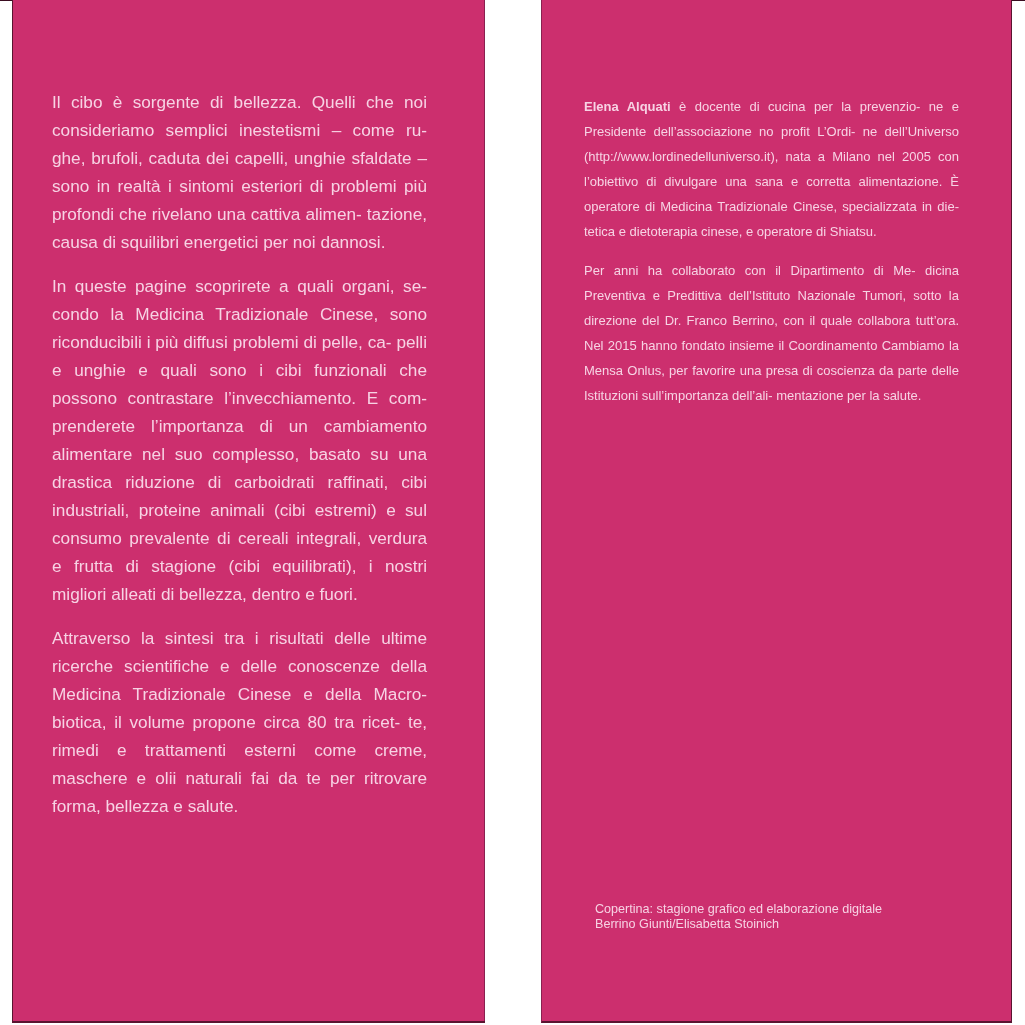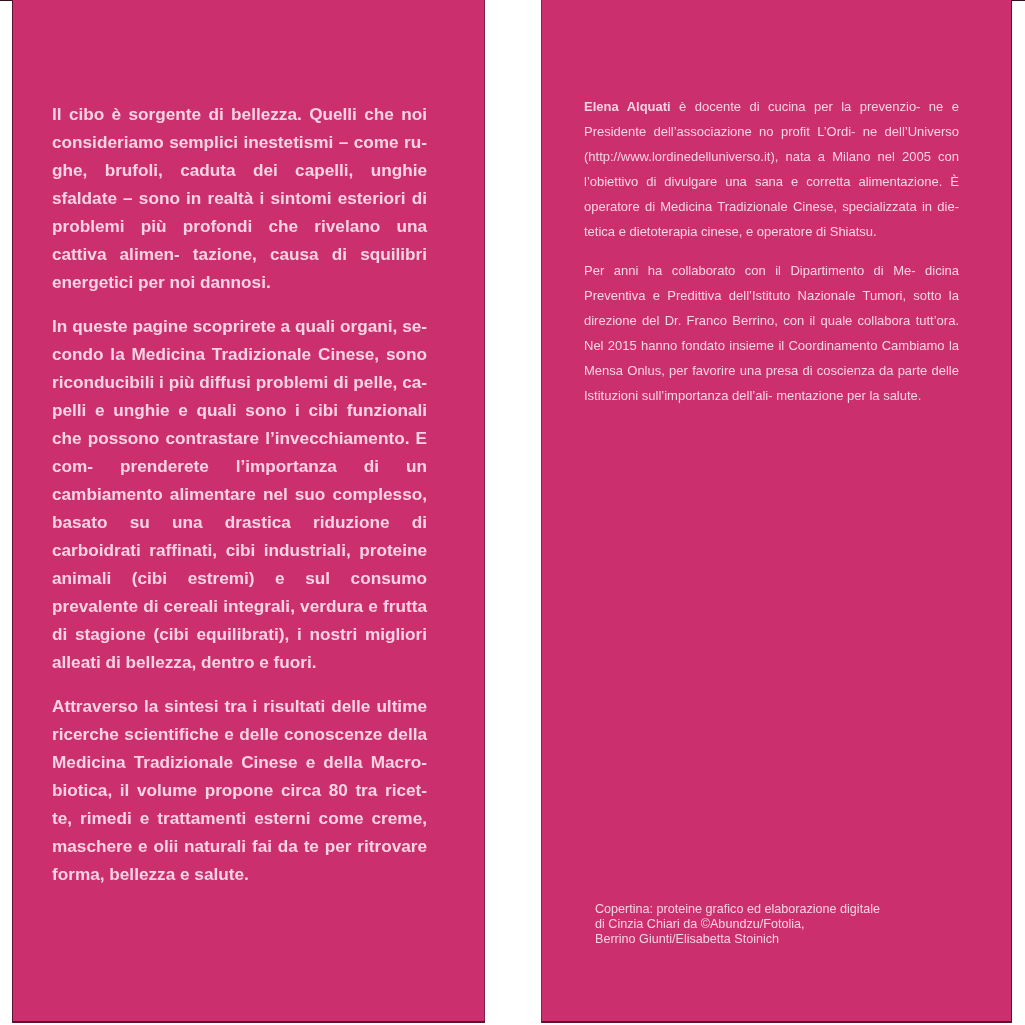--- a/index.html
+++ b/index.html
@@ -5,21 +5,21 @@
   html, body { margin:0; padding:0; }
   body { width:1025px; height:1025px; background:#ffffff; position:relative; overflow:hidden; font-family:"Liberation Sans", sans-serif; }
   .panel { position:absolute; top:0; height:1023px; background:#cc2f6e; box-sizing:border-box; }
   #left-panel { left:12px; width:473px; border-left:1px solid #5a1430; border-bottom:2px solid #5a1430; }
   #right-panel { left:541px; width:471px; border-right:1px solid #5a1430; border-bottom:2px solid #5a1430; border-left:1px solid #8a2050; }
   #left-panel::after { content:""; position:absolute; right:0; top:0; bottom:0; width:1px; background:#8a2050; }
   .gap { position:absolute; left:485px; top:0; width:56px; height:1025px; background:#ffffff; }
   .topline { position:absolute; left:0; top:0; width:1025px; height:1px; background:#3a0c20; }
   .body-text { position:absolute; color:#f7d3e4; font-size:17.2px; line-height:28px; text-align:justify; }
   .body-text p { margin:0 0 16px 0; }
-  #left-text { left:52px; top:100px; width:375px;font-weight:bold; }
+  #left-text { left:52px; top:88px; width:375px; }
   #right-text { left:584px; top:94px; width:375px; font-size:13px; line-height:25px; }
   #right-text p { margin:0 0 14px 0; }
   .author { font-weight:bold; }
   #credits { position:absolute; left:595px; top:902px; width:340px; color:#f7d3e4; font-size:12.6px; line-height:15px; }
   #credits div { white-space:nowrap; }
 </style>
 </head>
 <body>
 
 <div class="topline"></div>
@@ -33,16 +33,15 @@
   <p>In queste pagine scoprirete a quali organi, se- condo la Medicina Tradizionale Cinese, sono riconducibili i più diffusi problemi di pelle, ca- pelli e unghie e quali sono i cibi funzionali che possono contrastare l’invecchiamento. E com- prenderete l’importanza di un cambiamento alimentare nel suo complesso, basato su una drastica riduzione di carboidrati raffinati, cibi industriali, proteine animali (cibi estremi) e sul consumo prevalente di cereali integrali, verdura e frutta di stagione (cibi equilibrati), i nostri migliori alleati di bellezza, dentro e fuori.</p>
   <p>Attraverso la sintesi tra i risultati delle ultime ricerche scientifiche e delle conoscenze della Medicina Tradizionale Cinese e della Macro- biotica, il volume propone circa 80 tra ricet- te, rimedi e trattamenti esterni come creme, maschere e olii naturali fai da te per ritrovare forma, bellezza e salute.</p>
 </div>
 
 <div class="body-text" id="right-text">
   <p><span class="author">Elena Alquati</span><span> è docente di cucina per la prevenzio- ne e Presidente dell’associazione no profit L’Ordi- ne dell’Universo (http://www.lordinedelluniverso.it), nata a Milano nel 2005 con l’obiettivo di divulgare una sana e corretta alimentazione. È operatore di Medicina Tradizionale Cinese, specializzata in die- tetica e dietoterapia cinese, e operatore di Shiatsu.</span></p>
   <p>Per anni ha collaborato con il Dipartimento di Me- dicina Preventiva e Predittiva dell’Istituto Nazionale Tumori, sotto la direzione del Dr. Franco Berrino, con il quale collabora tutt’ora. Nel 2015 hanno fondato insieme il Coordinamento Cambiamo la Mensa Onlus, per favorire una presa di coscienza da parte delle Istituzioni sull’importanza dell’ali- mentazione per la salute.</p>
 </div>
 
 <div id="credits">
-  <div>Copertina: proteine grafico ed elaborazione digitale</div>
-  <div>di Cinzia Chiari da ©Abundzu/Fotolia,</div>
+  <div>Copertina: stagione grafico ed elaborazione digitale</div>
   <div>Berrino Giunti/Elisabetta Stoinich</div>
 </div>
 
 </body></html>

